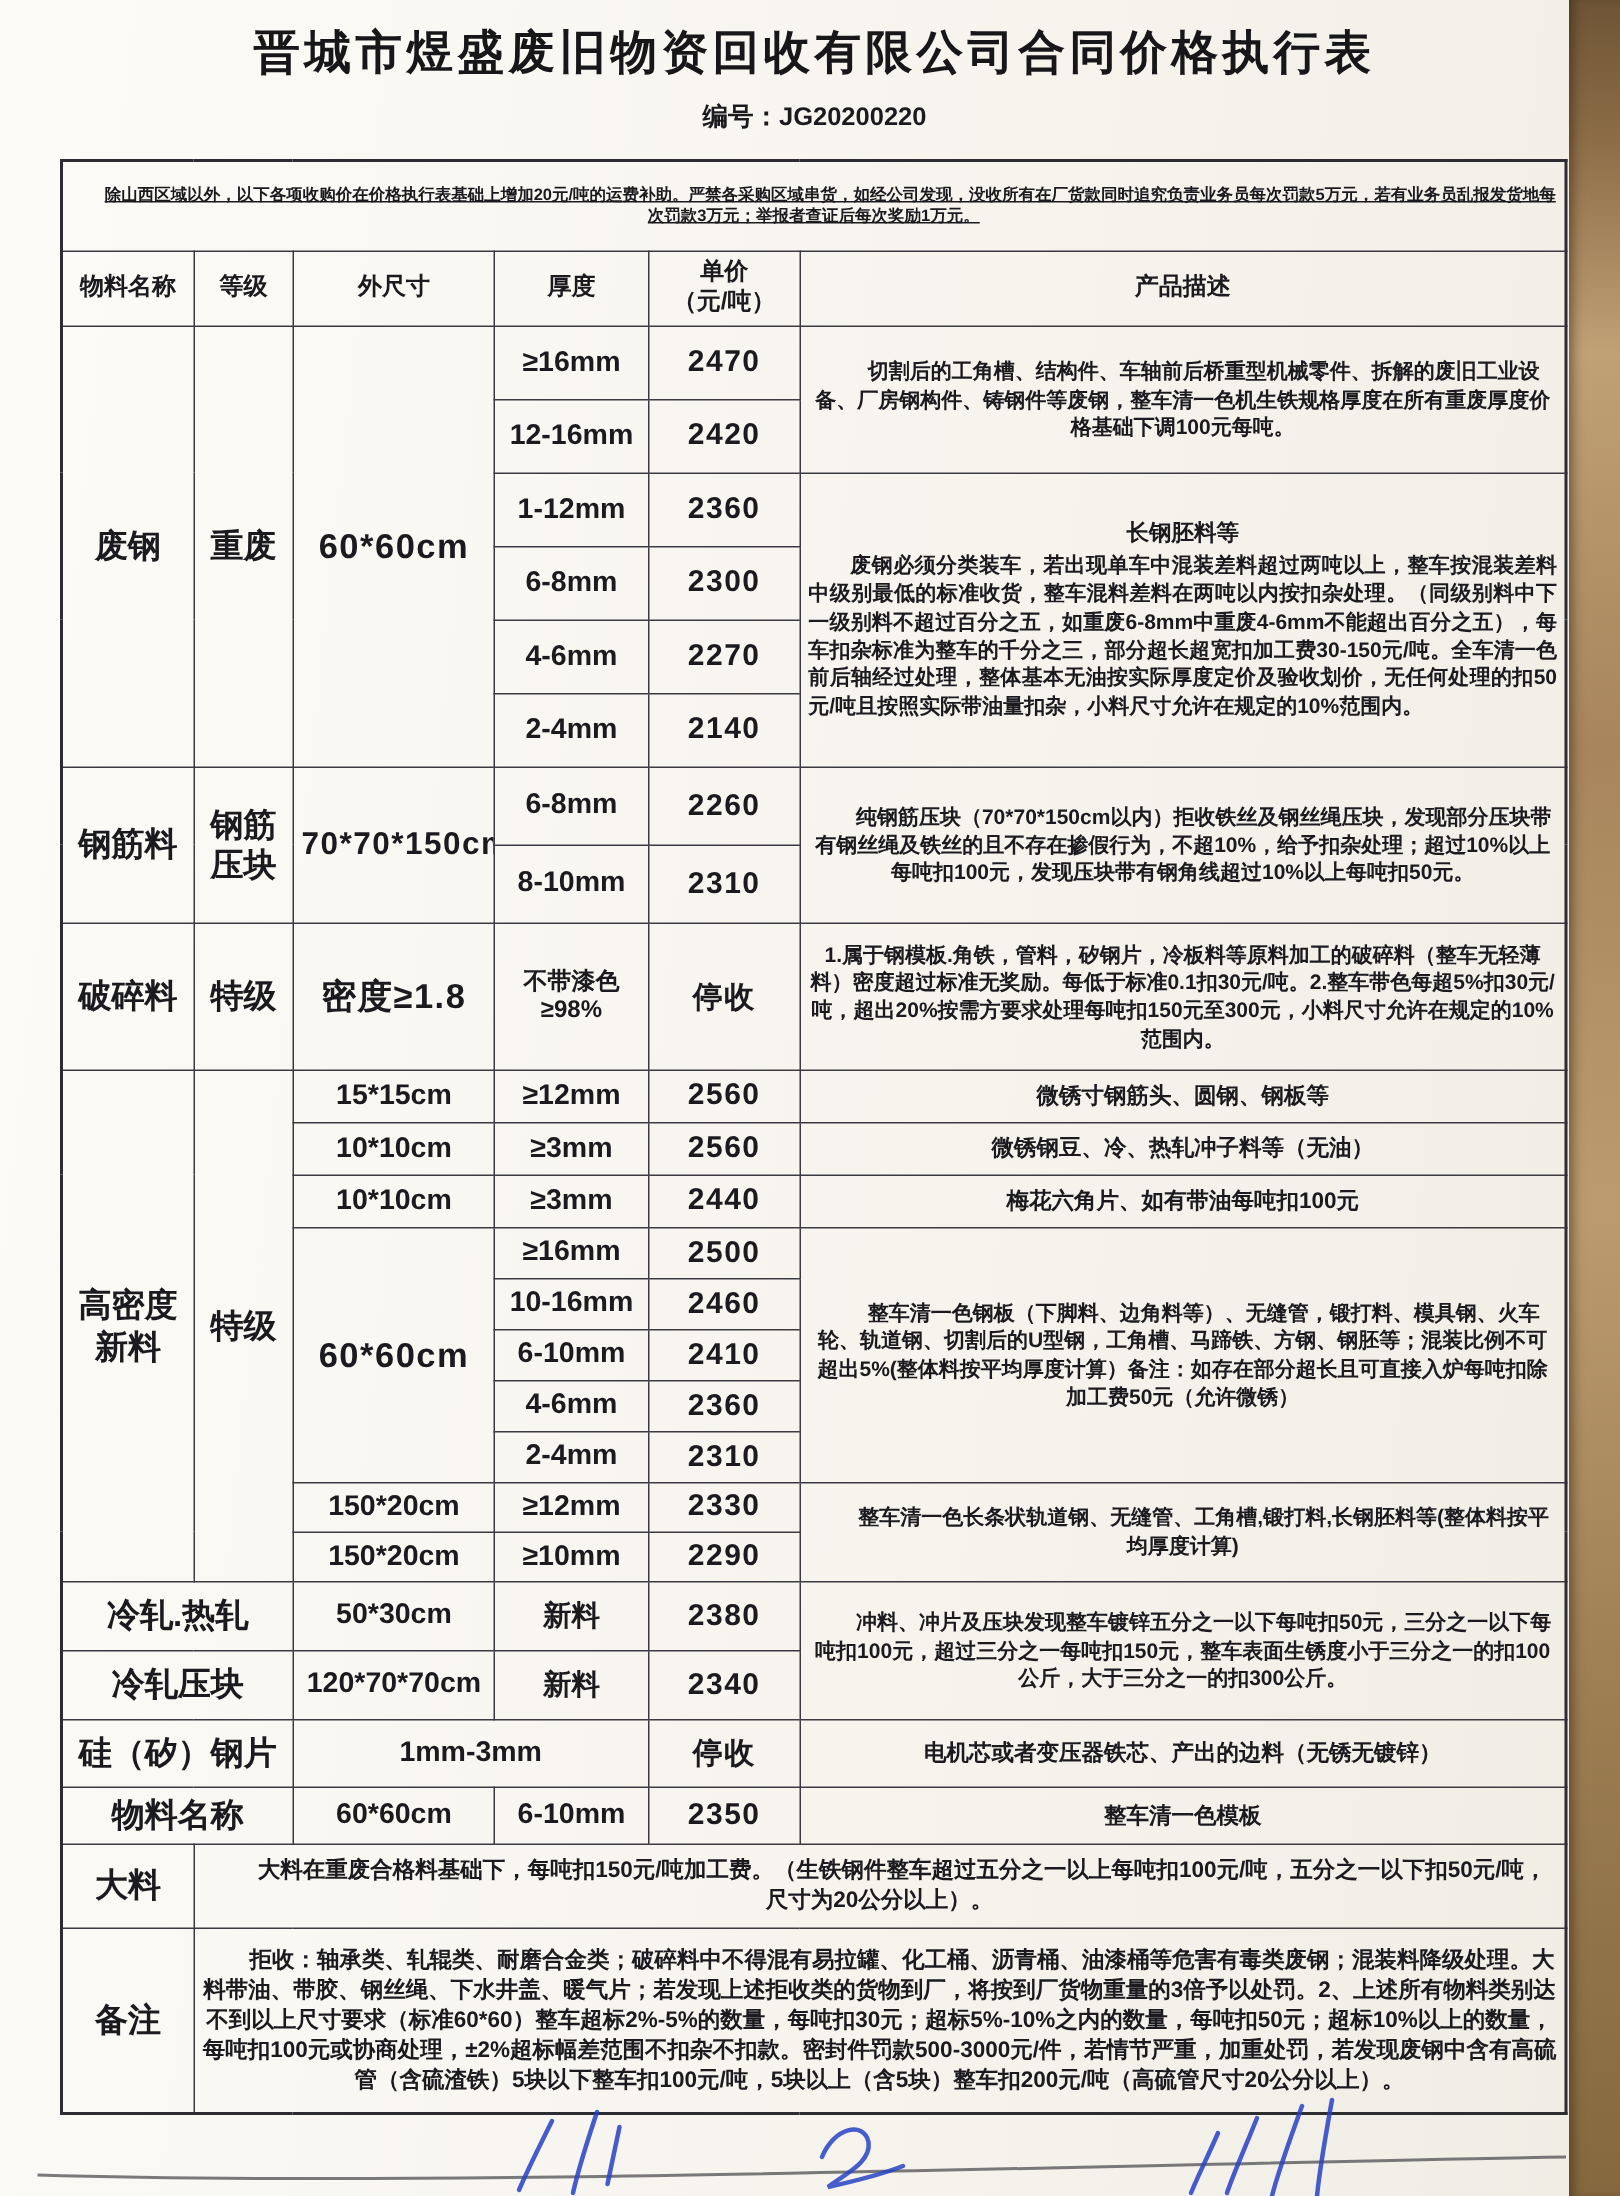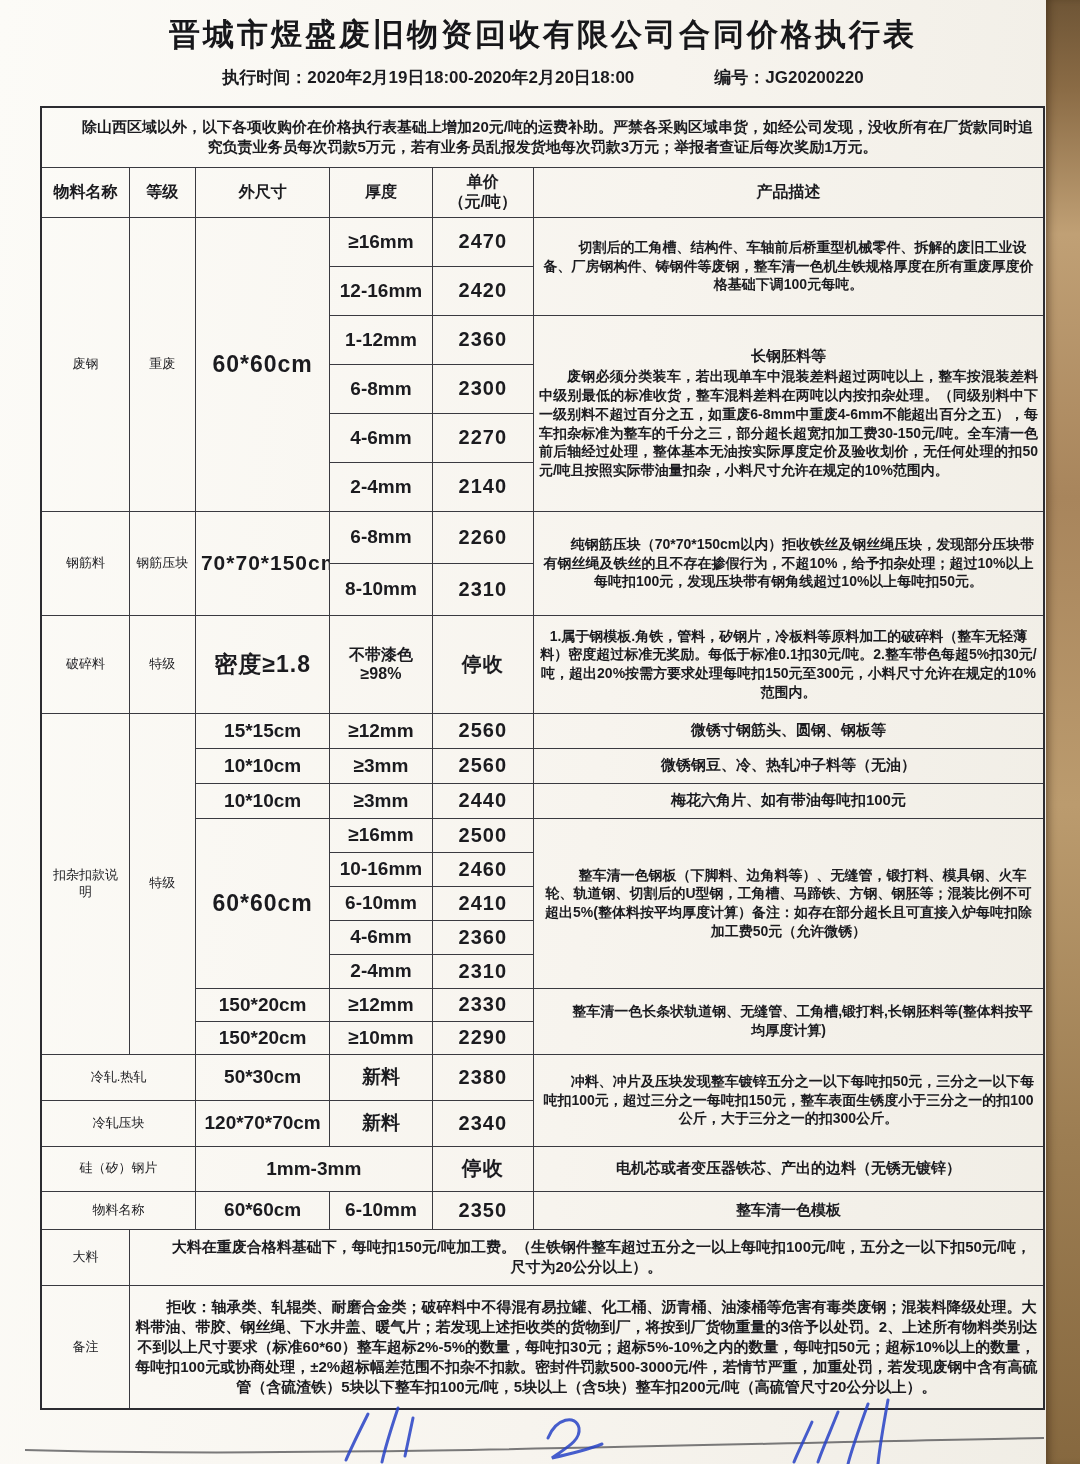--- a/index.html
+++ b/index.html
@@ -28,25 +28,25 @@
     border-collapse:collapse;width:1005px;table-layout:fixed;
     border:2px solid #2c2c31;
   }
   .price-table td,.price-table th{
     border:1px solid #3a3a40;
     text-align:center;vertical-align:middle;
     padding:2px 5px;
     overflow:hidden;
   }
   .notice{
-    font-size:15px;font-weight:bold;text-align:justify;
-    line-height:1.32;padding:5px 9px;text-indent:2em;
+    font-size:11px;font-weight:bold;text-align:justify;
+    line-height:1.32;padding:5px 9px;text-indent:2em;text-decoration:underline;
   }
   th.col-h{font-size:16px;font-weight:bold;white-space:pre-line;line-height:1.25;}
-  .mat{font-size:13px;font-weight:normal;line-height:1.25;margin-top:16px;}
+  .mat{font-size:22px;font-weight:bold;line-height:1.25;margin-top:16px;}
   .size-lg{font-size:23px;font-weight:bold;letter-spacing:1px;}
   .size-md{font-size:19px;font-weight:bold;}
   .thick{font-size:19px;font-weight:bold;}
   .thick-sm{font-size:16px;font-weight:bold;line-height:1.2;}
   .price{font-size:20px;font-weight:bold;letter-spacing:1px;}
   .desc{
     font-size:14px;font-weight:bold;text-align:justify;
     line-height:1.34;padding:4px 10px;margin-left:46px;
   }
   .desc.indent{text-indent:2em;}
@@ -58,21 +58,20 @@
 </head>
 <body>
 
 <div class="page">
   <div class="wood-edge"></div>
 
   <div class="content">
     <div class="doc-title">晋城市煜盛废旧物资回收有限公司合同价格执行表</div>
 
     <div class="meta-line">
-      <span>执行时间：2020年2月19日18:00-2020年2月20日18:00</span>
       <span>编号：JG20200220</span>
     </div>
 
     <div class="sub-line">
     </div>
 
     <table class="price-table">
       <colgroup>
         <col style="width:88px">
           <col style="width:66px">
@@ -146,21 +145,21 @@
       <tr style="height:98px">
         <td class="mat">破碎料</td>
         <td class="mat">特级</td>
         <td class="size-lg">密度≥1.8</td>
         <td class="thick-sm">不带漆色≥98%</td>
         <td class="price">停收</td>
         <td class="desc">1.属于钢模板.角铁，管料，矽钢片，冷板料等原料加工的破碎料（整车无轻薄料）密度超过标准无奖励。每低于标准0.1扣30元/吨。2.整车带色每超5%扣30元/吨，超出20%按需方要求处理每吨扣150元至300元，小料尺寸允许在规定的10%范围内。</td>
       </tr>
 
       <tr style="height:35px">
-        <td rowspan="10" class="mat">扣杂扣款说明</td>
+        <td rowspan="10" class="mat">高密度新料</td>
         <td rowspan="10" class="mat">特级</td>
         <td class="size-md">15*15cm</td>
         <td class="thick">≥12mm</td>
         <td class="price">2560</td>
         <td class="desc-center">微锈寸钢筋头、圆钢、钢板等</td>
       </tr>
       <tr style="height:35px">
         <td class="size-md">10*10cm</td>
         <td class="thick">≥3mm</td>
         <td class="price">2560</td>

